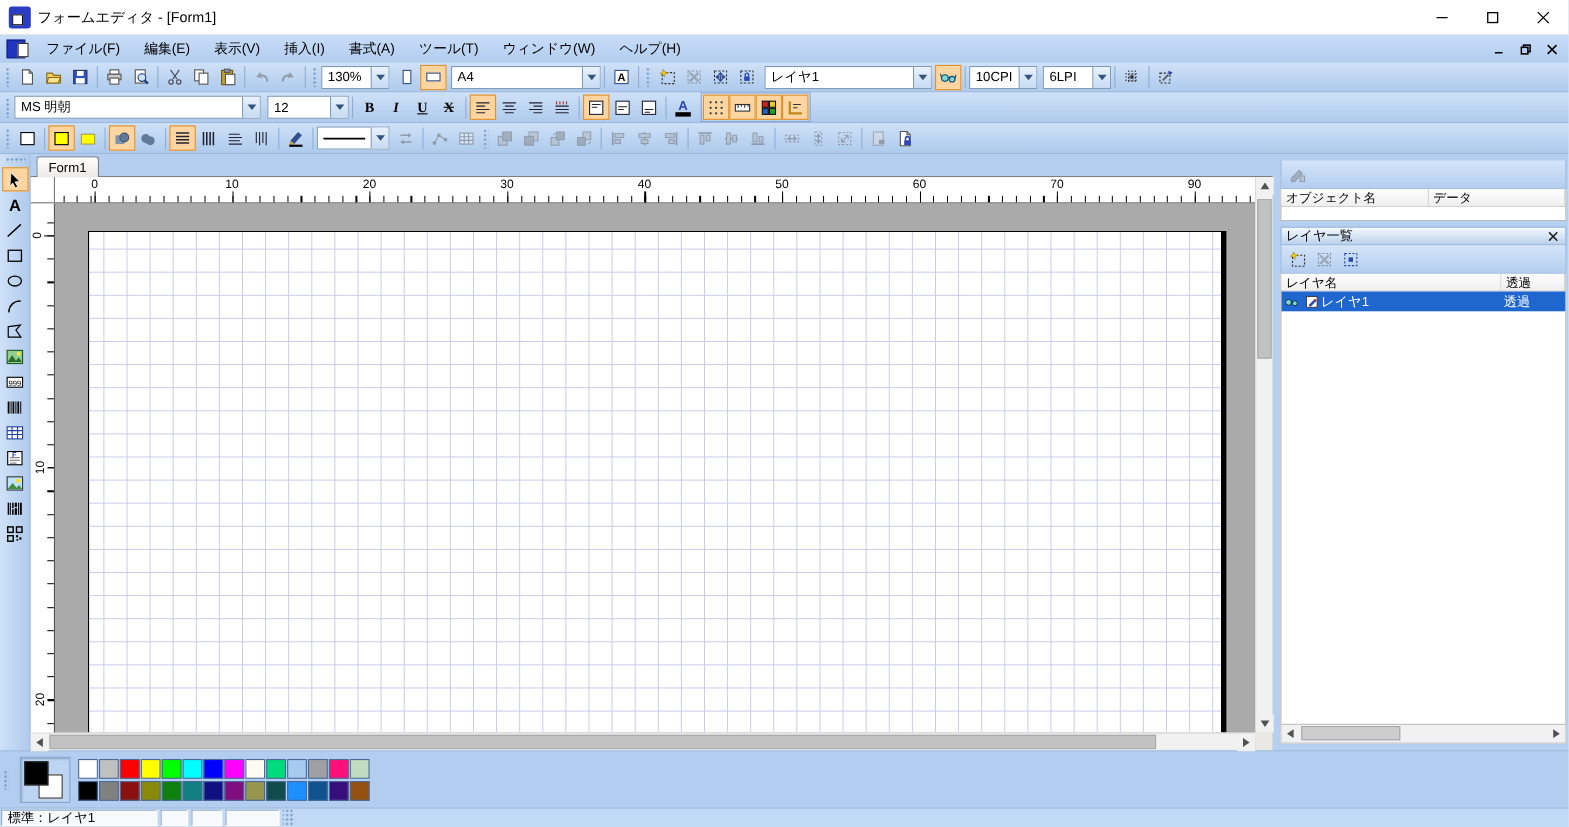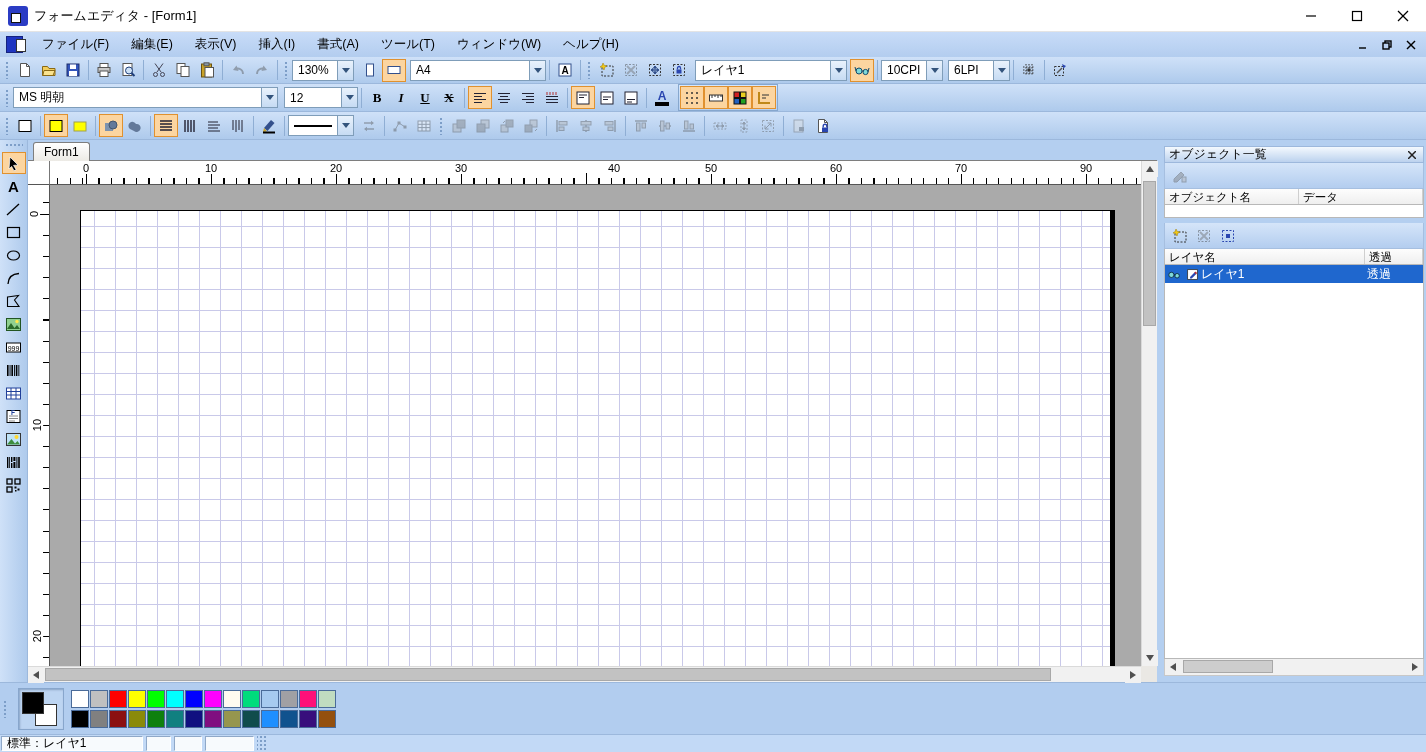--- a/index.html
+++ b/index.html
@@ -333,21 +333,21 @@
       <svg viewBox="0 0 16 16">
         <rect x="2.5" y="4.5" width="9" height="9" fill="none" stroke="#333" stroke-dasharray="2 1.5"></rect>
         <path d="M5 11l5-5" stroke="#555" stroke-width="1.5"></path>
         <path d="M10 2l4 2-2.5 2.5z" fill="#2A46B0"></path>
       </svg>
     </div>
 </div>
 
 <div class="tbrow tb2">
   <div class="grip"></div>
-  <div class="combo" style="width:265px">
+  <div class="combo" style="width:224px">
     <span class="val">MS 明朝</span>
     <span class="drop">
         <span class="tri-d"></span>
       </span>
   </div>
   <div class="combo" style="width:74px;margin-left:6px">
     <span class="val">12</span>
     <span class="drop">
         <span class="tri-d"></span>
       </span>
@@ -767,21 +767,21 @@
     <div class="canvasbody">
       <div class="rulerrow">
         <div class="corner"></div>
         <div class="hruler">
           <div class="minor"></div>
             <div class="major"></div>
           <span class="num" style="left:36px">0</span>
           <span class="num" style="left:161px">10</span>
           <span class="num" style="left:286px">20</span>
           <span class="num" style="left:411px">30</span>
-          <span class="num" style="left:564px">40</span>
+          <span class="num" style="left:536px">40</span>
           <span class="num" style="left:661px">50</span>
           <span class="num" style="left:786px">60</span>
           <span class="num" style="left:911px">70</span>
           <span class="num" style="left:1036px">90</span>
         </div>
       </div>
       <div class="vruler">
         <div class="minor"></div>
           <div class="major"></div>
         <span class="num" style="top:29px">0</span>
@@ -809,45 +809,45 @@
             <span class="tri right"></span>
           </div>
       </div>
       <div class="scorner"></div>
     </div>
   </div>
 
   <div class="splitter"></div>
 
   <div class="dock">
-    <div class="sect-h">
-      <span>オブジェクト一覧</span>
-      <span class="x">
-          <svg viewBox="0 0 8 8" fill="none">
-            <line x1="0" y1="0" x2="8" y2="8"></line>
-            <line x1="8" y1="0" x2="0" y2="8"></line>
-          </svg>
-        </span>
-    </div>
     <div class="sect-tb">
       <div class="tbtn g">
           <svg viewBox="0 0 16 16">
             <path d="M2 11l7-7 3 3-7 7H2z" fill="#63799A" stroke="#44566E"></path>
             <path d="M9 4l3 3" stroke="#44566E"></path>
             <rect x="10" y="9" width="4" height="5" fill="#9FB2C8" stroke="#44566E"></rect>
           </svg>
         </div>
     </div>
     <div class="colhdr">
       <div style="width:134px">オブジェクト名</div>
       <div style="flex:1">データ</div>
     </div>
     <div class="listbody" style="height:13px"></div>
     <div style="height:5px"></div>
 
+    <div class="sect-h">
+      <span>レイヤ一覧</span>
+      <span class="x">
+          <svg viewBox="0 0 8 8" fill="none">
+            <line x1="0" y1="0" x2="8" y2="8"></line>
+            <line x1="8" y1="0" x2="0" y2="8"></line>
+          </svg>
+        </span>
+    </div>
     <div class="sect-tb">
       <div class="tbtn">
           <svg viewBox="0 0 16 16">
             <rect x="3" y="4" width="11" height="10" fill="none" stroke="#333" stroke-dasharray="2 1.5"></rect>
             <path d="M4 1l1.2 2.4L8 4 5.8 5.2 5 8 3.6 5.4 1 5l2.2-1.6z" fill="#F4C914" stroke="#9A7B00" stroke-width=".5"></path>
           </svg>
         </div>
       <div class="tbtn g">
           <svg viewBox="0 0 16 16">
             <rect x="2.5" y="2.5" width="11" height="11" fill="none" stroke="#333" stroke-dasharray="2 1.5"></rect>

